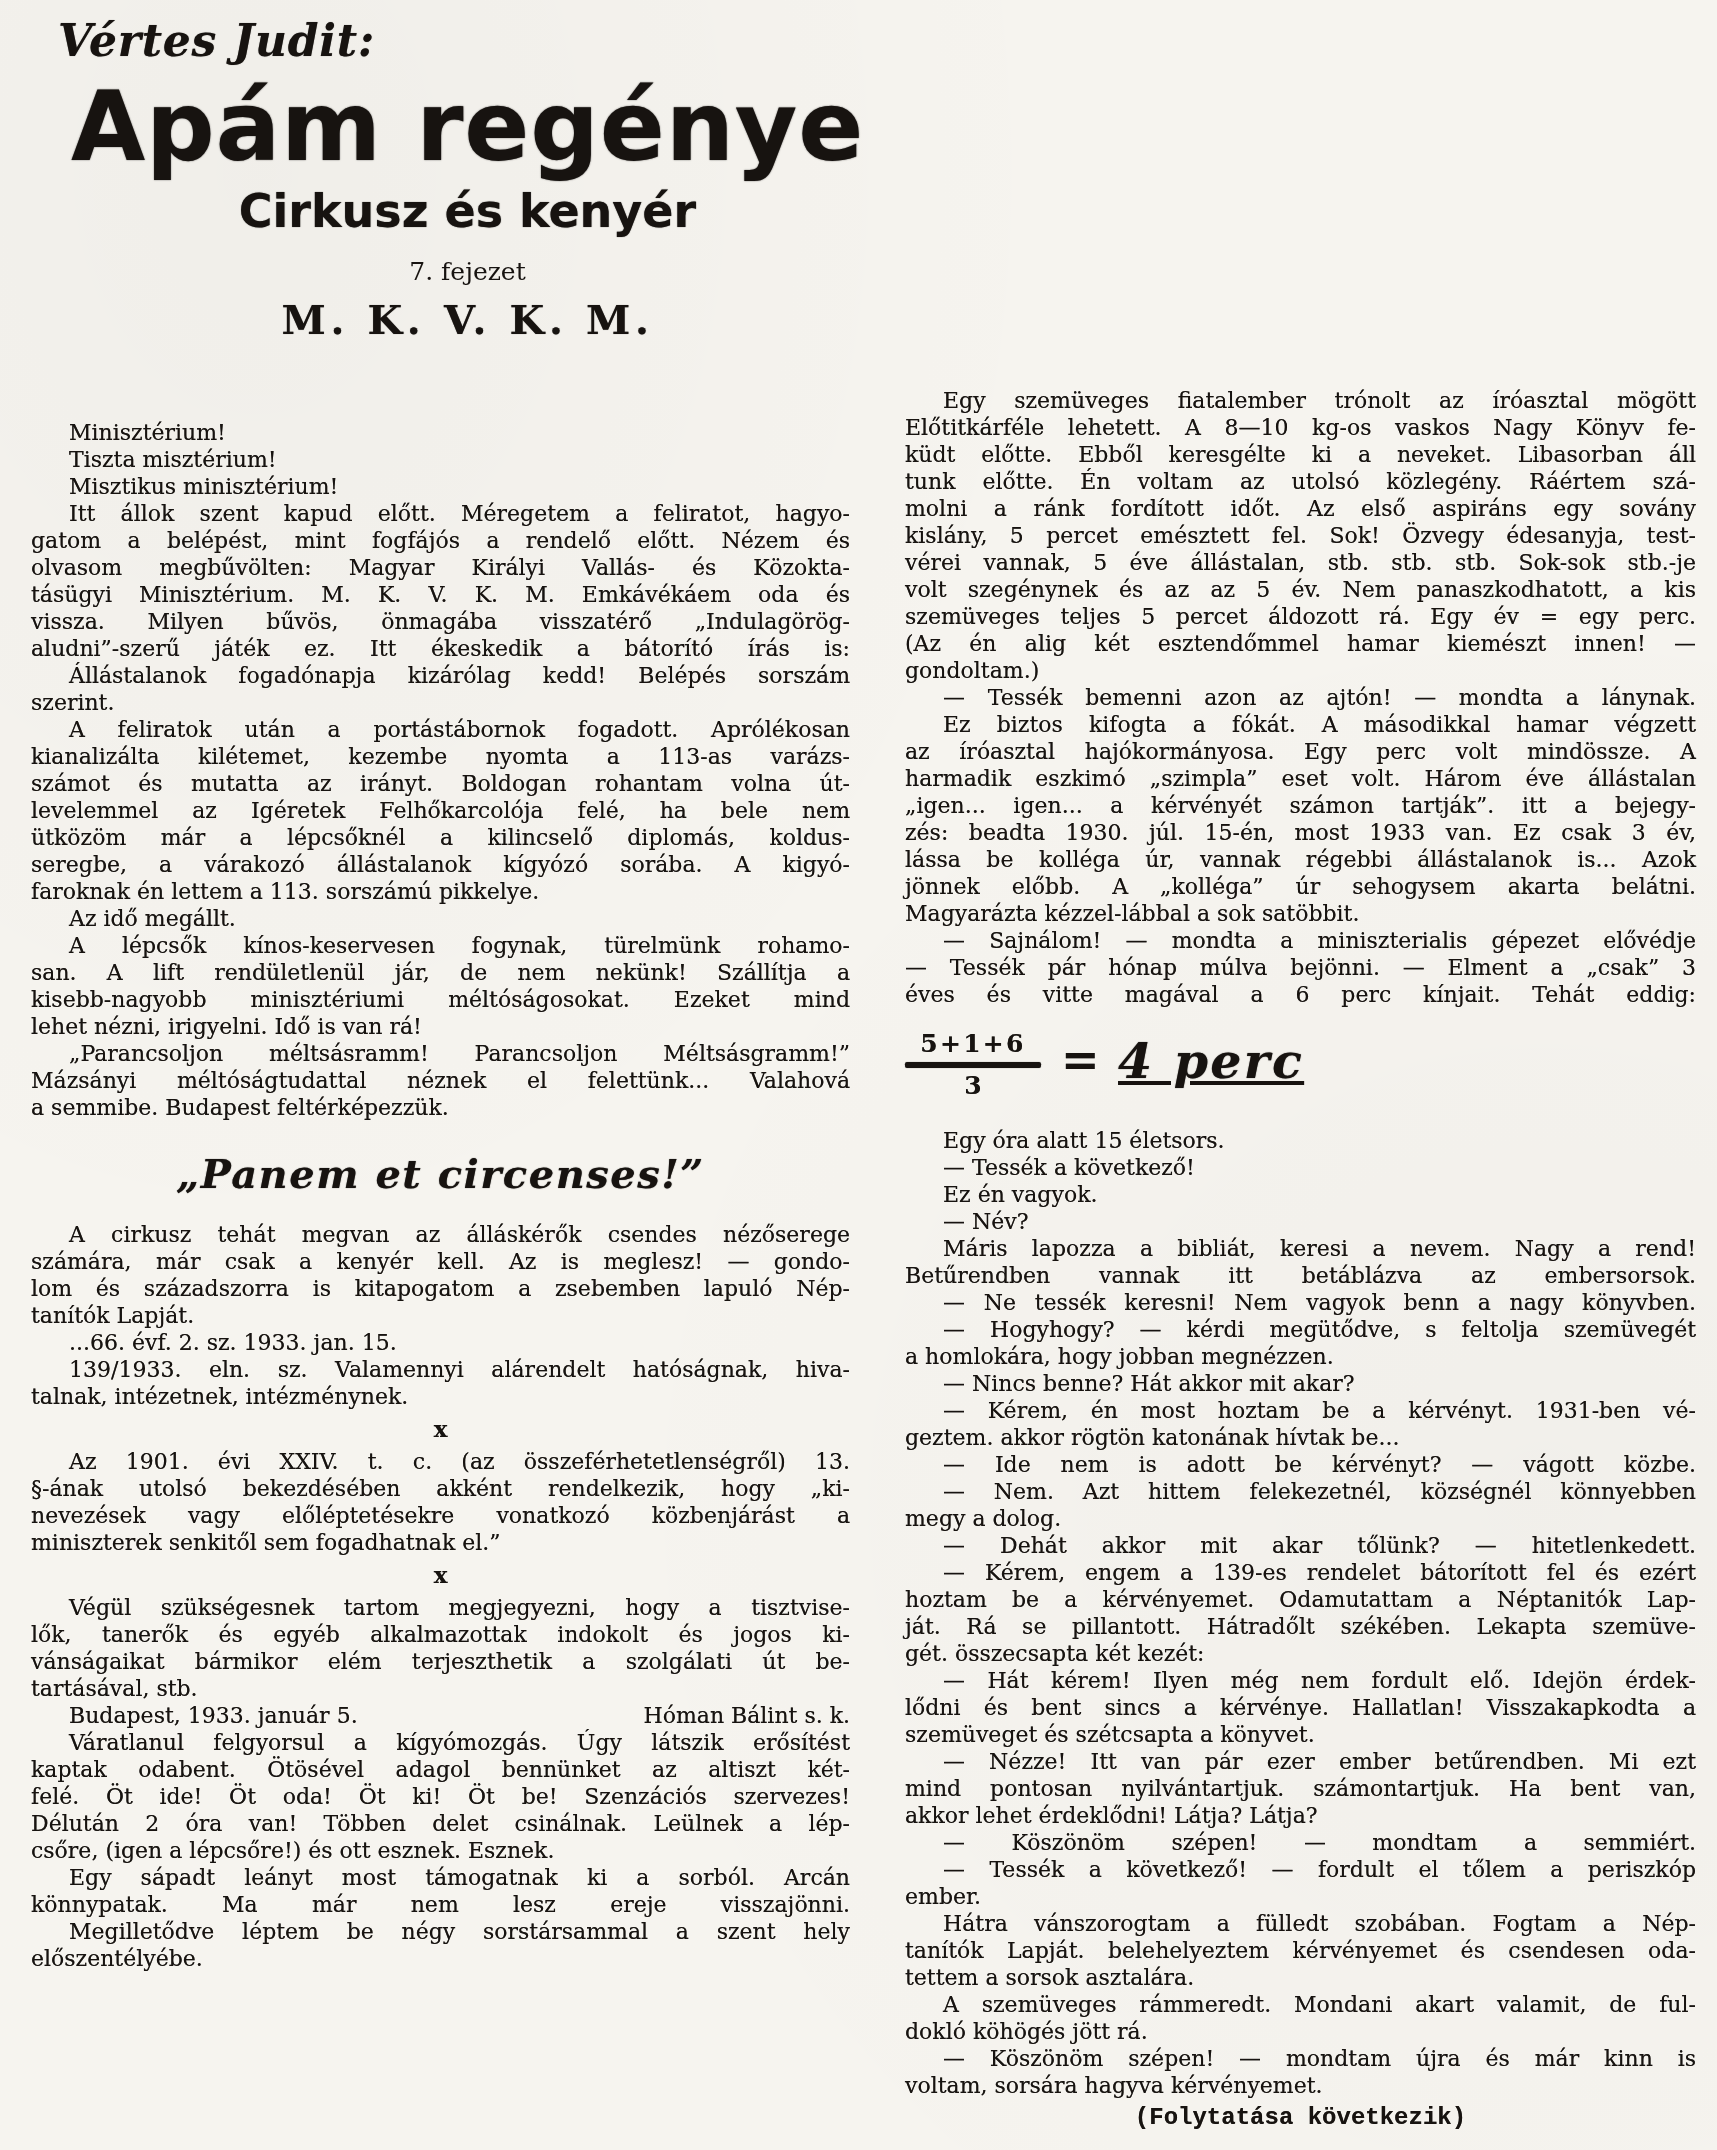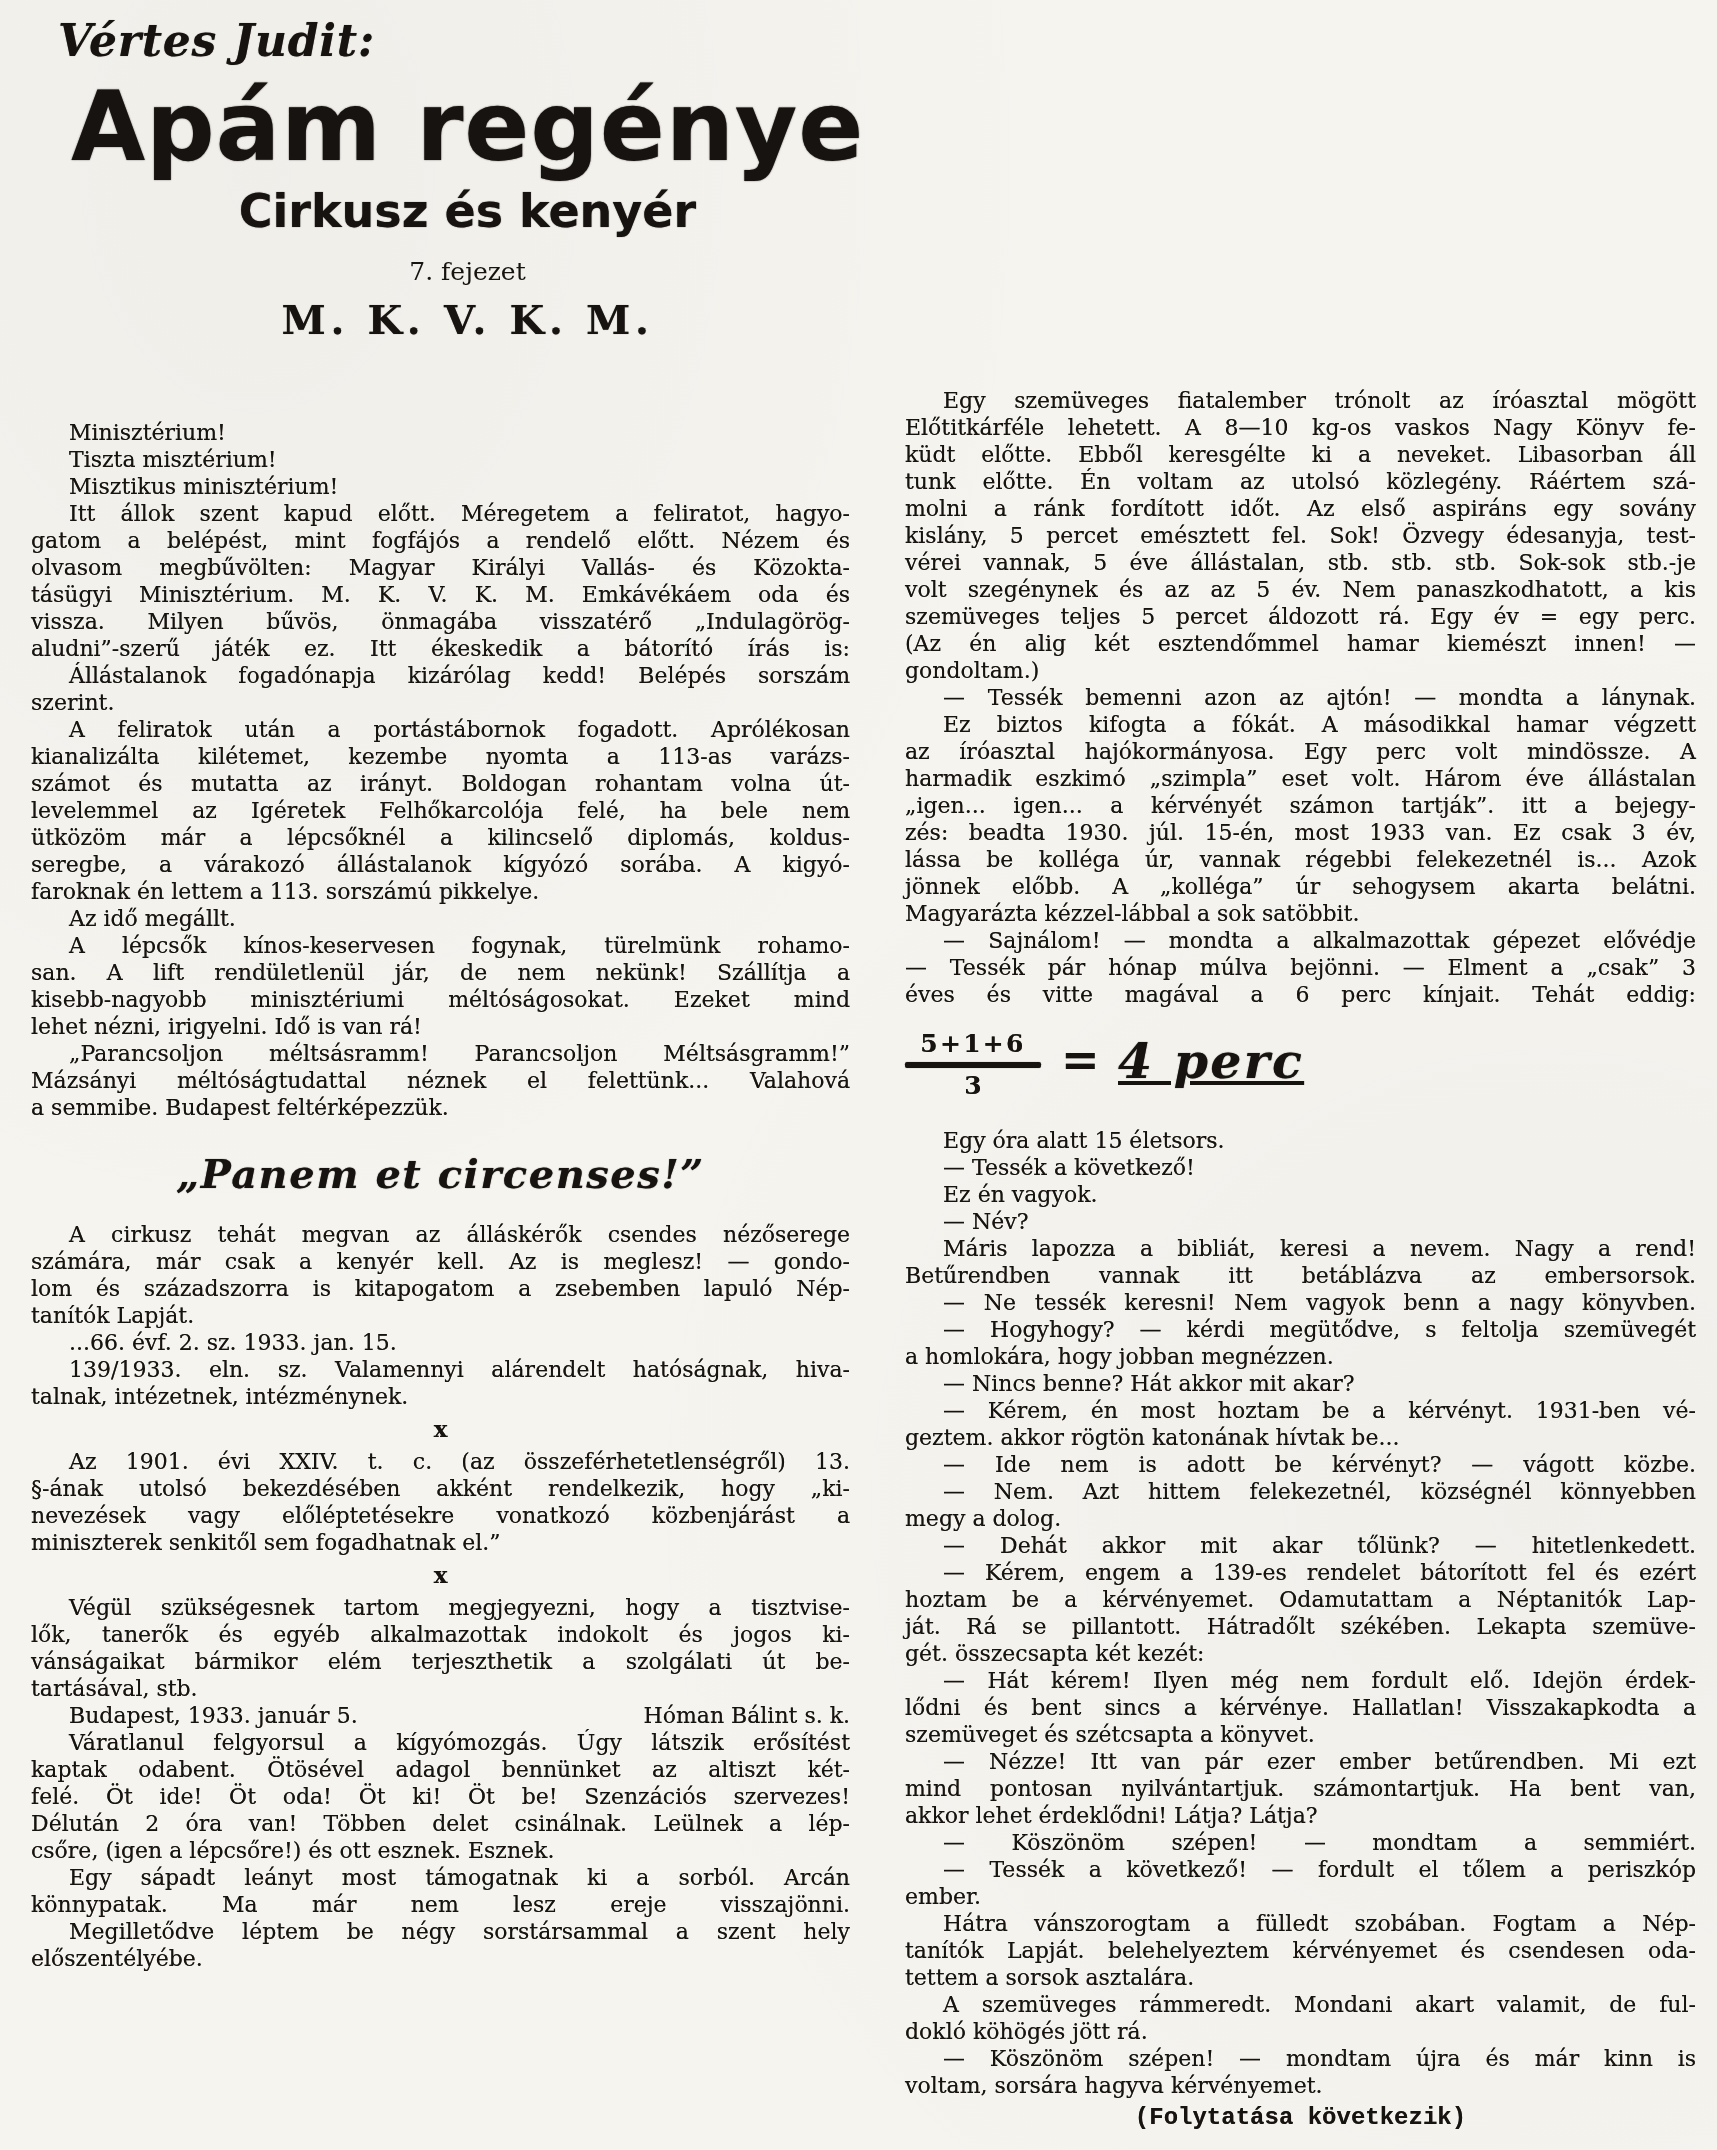--- a/index.html
+++ b/index.html
@@ -187,26 +187,26 @@
       </div>
       <div class="para">
         <div class="line indent j"><span class="t">— Tessék bemenni azon az ajtón! — mondta a lánynak.</span></div>
       </div>
       <div class="para">
         <div class="line indent j"><span class="t">Ez biztos kifogta a fókát. A másodikkal hamar végzett</span></div>
         <div class="line j"><span class="t">az íróasztal hajókormányosa. Egy perc volt mindössze. A</span></div>
         <div class="line j"><span class="t">harmadik eszkimó „szimpla” eset volt. Három éve állástalan</span></div>
         <div class="line j"><span class="t">„igen... igen... a kérvényét számon tartják”. itt a bejegy-</span></div>
         <div class="line j"><span class="t">zés: beadta 1930. júl. 15-én, most 1933 van. Ez csak 3 év,</span></div>
-        <div class="line j"><span class="t">lássa be kolléga úr, vannak régebbi felekezetnél is... Azok</span></div>
+        <div class="line j"><span class="t">lássa be kolléga úr, vannak régebbi állástalanok is... Azok</span></div>
         <div class="line j"><span class="t">jönnek előbb. A „kolléga” úr sehogysem akarta belátni.</span></div>
         <div class="line"><span class="t">Magyarázta kézzel-lábbal a sok satöbbit.</span></div>
       </div>
       <div class="para">
-        <div class="line indent j"><span class="t">— Sajnálom! — mondta a alkalmazottak gépezet elővédje</span></div>
+        <div class="line indent j"><span class="t">— Sajnálom! — mondta a miniszterialis gépezet elővédje</span></div>
         <div class="line j"><span class="t">— Tessék pár hónap múlva bejönni. — Elment a „csak” 3</span></div>
         <div class="line j"><span class="t">éves és vitte magával a 6 perc kínjait. Tehát eddig:</span></div>
       </div>
       <div class="formula">
         <div class="frac">
           <div class="num">5+1+6</div>
           <div class="bar"></div>
           <div class="den">3</div>
         </div>
         <div class="eq">=</div>

